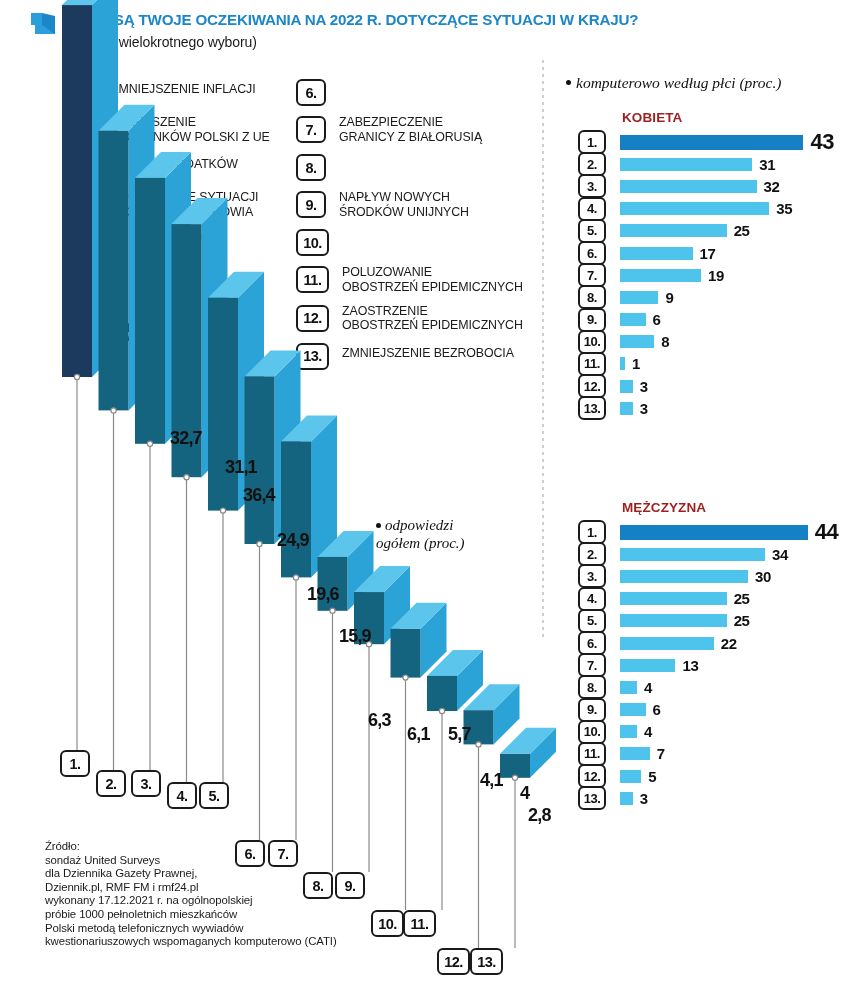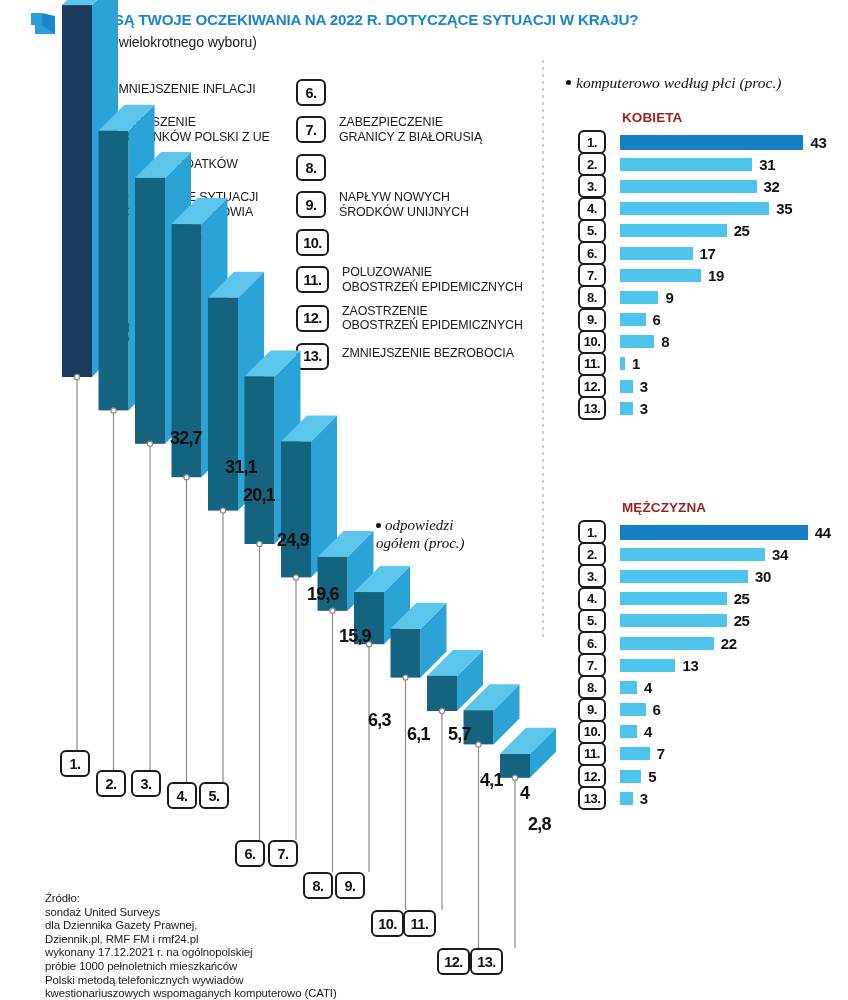--- a/index.html
+++ b/index.html
@@ -71,21 +71,21 @@
   #chart3d { position: absolute; left: 0; top: 0; width: 580px; height: 1000px; }
   #chart3d svg { position: absolute; left: 0; top: 0; }
   .bar-value {
     position: absolute; font-size: 18px; font-weight: bold;
     letter-spacing: -0.8px; color: #111; white-space: nowrap;
   }
   .bar-badge { position: absolute; }
 
   
   #source {
-    position: absolute; left: 45px; top: 892px; width: 330px;
+    position: absolute; left: 45px; top: 840px; width: 330px;
     font-size: 11.4px; line-height: 13.6px; letter-spacing: -0.1px;
     color: #1a1a1a;
   }
 
   
   #divider {
     position: absolute; left: 542px; top: 60px; width: 2px; height: 580px;
     background-image: linear-gradient(to bottom, #cfcfcf 0 3px, transparent 3px 7px);
     background-size: 2px 7px;
   }
@@ -104,21 +104,21 @@
     letter-spacing: 0.1px; margin-left: 44px; margin-bottom: 6px;
   }
   .grow { display: flex; align-items: center; height: 22.2px; }
   .grow .badge { width: 28px; height: 24px; font-size: 13px; border-width: 2.2px; }
   .gbar { height: 13px; background: #4ec3ec; margin-left: 14px; flex: none; }
   .gbar.first { background: #1580c4; height: 15px; }
   .gval {
     margin-left: 7px; font-size: 15px; font-weight: bold;
     letter-spacing: -0.4px; color: #111;
   }
-  .gval.first { font-size: 15px; }
+  .gval.first { font-size: 22px; }
 </style>
 </head>
 <body>
 
 <div id="header">
   <svg id="arrow-icon" viewBox="0 0 26 24">
     <path d="M1 1 L12 1 L12 13 L20 13 L20 4 L25 4 L25 22 L5 22 L5 13 L1 13 Z" fill="#2a9fdc"></path>
     <path d="M12 1 L25 4 L25 22 L12 13 Z" fill="#1b86c8"></path>
   </svg>
   <div id="title">JAKIE SĄ TWOJE OCZEKIWANIA NA 2022 R. DOTYCZĄCE SYTUACJI W KRAJU?</div>
@@ -279,39 +279,39 @@
         <rect x="500" y="753.8599999999999" width="30" height="23.94" fill="#15647f"></rect>
       </g>
       <line x1="515" y1="777.8" x2="515" y2="948" stroke="#8a8a8a" stroke-width="1.2"></line>
       <circle cx="515" cy="777.8" r="2.6" fill="#fff" stroke="#8a8a8a" stroke-width="1.2"></circle>
     </svg>
 <div class="bar-badge badge" style="left: 60px; top: 750px;">1.</div>
     <div class="bar-value" style="left: 170px; top: 428px;">32,7</div>
     <div class="bar-badge badge" style="left: 96px; top: 770px;">2.</div>
     <div class="bar-value" style="left: 211px; top: 457px; margin-left: 14px;">31,1</div>
     <div class="bar-badge badge" style="left: 131px; top: 770px;">3.</div>
-    <div class="bar-value" style="left: 243px; top: 485px;">20,1</div>
+    <div class="bar-value" style="left: 243px; top: 485px;">36,4</div>
     <div class="bar-badge badge" style="left: 167px; top: 782px;">4.</div>
     <div class="bar-value" style="left: 277px; top: 530px;">24,9</div>
     <div class="bar-badge badge" style="left: 199px; top: 782px;">5.</div>
     <div class="bar-value" style="left: 307px; top: 584px;">19,6</div>
     <div class="bar-badge badge" style="left: 235px; top: 840px;">6.</div>
     <div class="bar-value" style="left: 339px; top: 626px;">15,9</div>
     <div class="bar-badge badge" style="left: 268px; top: 840px;">7.</div>
     <div class="bar-value" style="left: 368px; top: 710px;">6,3</div>
     <div class="bar-badge badge" style="left: 303px; top: 872px;">8.</div>
     <div class="bar-value" style="left: 407px; top: 724px;">6,1</div>
     <div class="bar-badge badge" style="left: 335px; top: 872px;">9.</div>
     <div class="bar-value" style="left: 448px; top: 724px;">5,7</div>
     <div class="bar-badge badge wide" style="left: 371px; top: 910px;">10.</div>
     <div class="bar-value" style="left: 480px; top: 770px;">4,1</div>
     <div class="bar-badge badge wide" style="left: 403px; top: 910px;">11.</div>
     <div class="bar-value" style="left: 520px; top: 783px;">4</div>
     <div class="bar-badge badge wide" style="left: 437px; top: 948px;">12.</div>
-    <div class="bar-value" style="left: 528px; top: 805px; margin-top: 9px;">2,8</div>
+    <div class="bar-value" style="left: 528px; top: 805px;">2,8</div>
     <div class="bar-badge badge wide" style="left: 470px; top: 948px;">13.</div>
   </div>
 
 <div id="source">Źródło:<br>sondaż United Surveys<br>dla Dziennika Gazety Prawnej,<br>Dziennik.pl, RMF FM i rmf24.pl<br>wykonany 17.12.2021 r. na ogólnopolskiej<br>próbie 1000 pełnoletnich mieszkańców<br>Polski metodą telefonicznych wywiadów<br>kwestionariuszowych wspomaganych komputerowo (CATI)</div>
 
 <div id="divider"></div>
 
 <div id="gender-label">
   <span class="dot"></span><span>komputerowo według płci (proc.)</span>
 </div>

